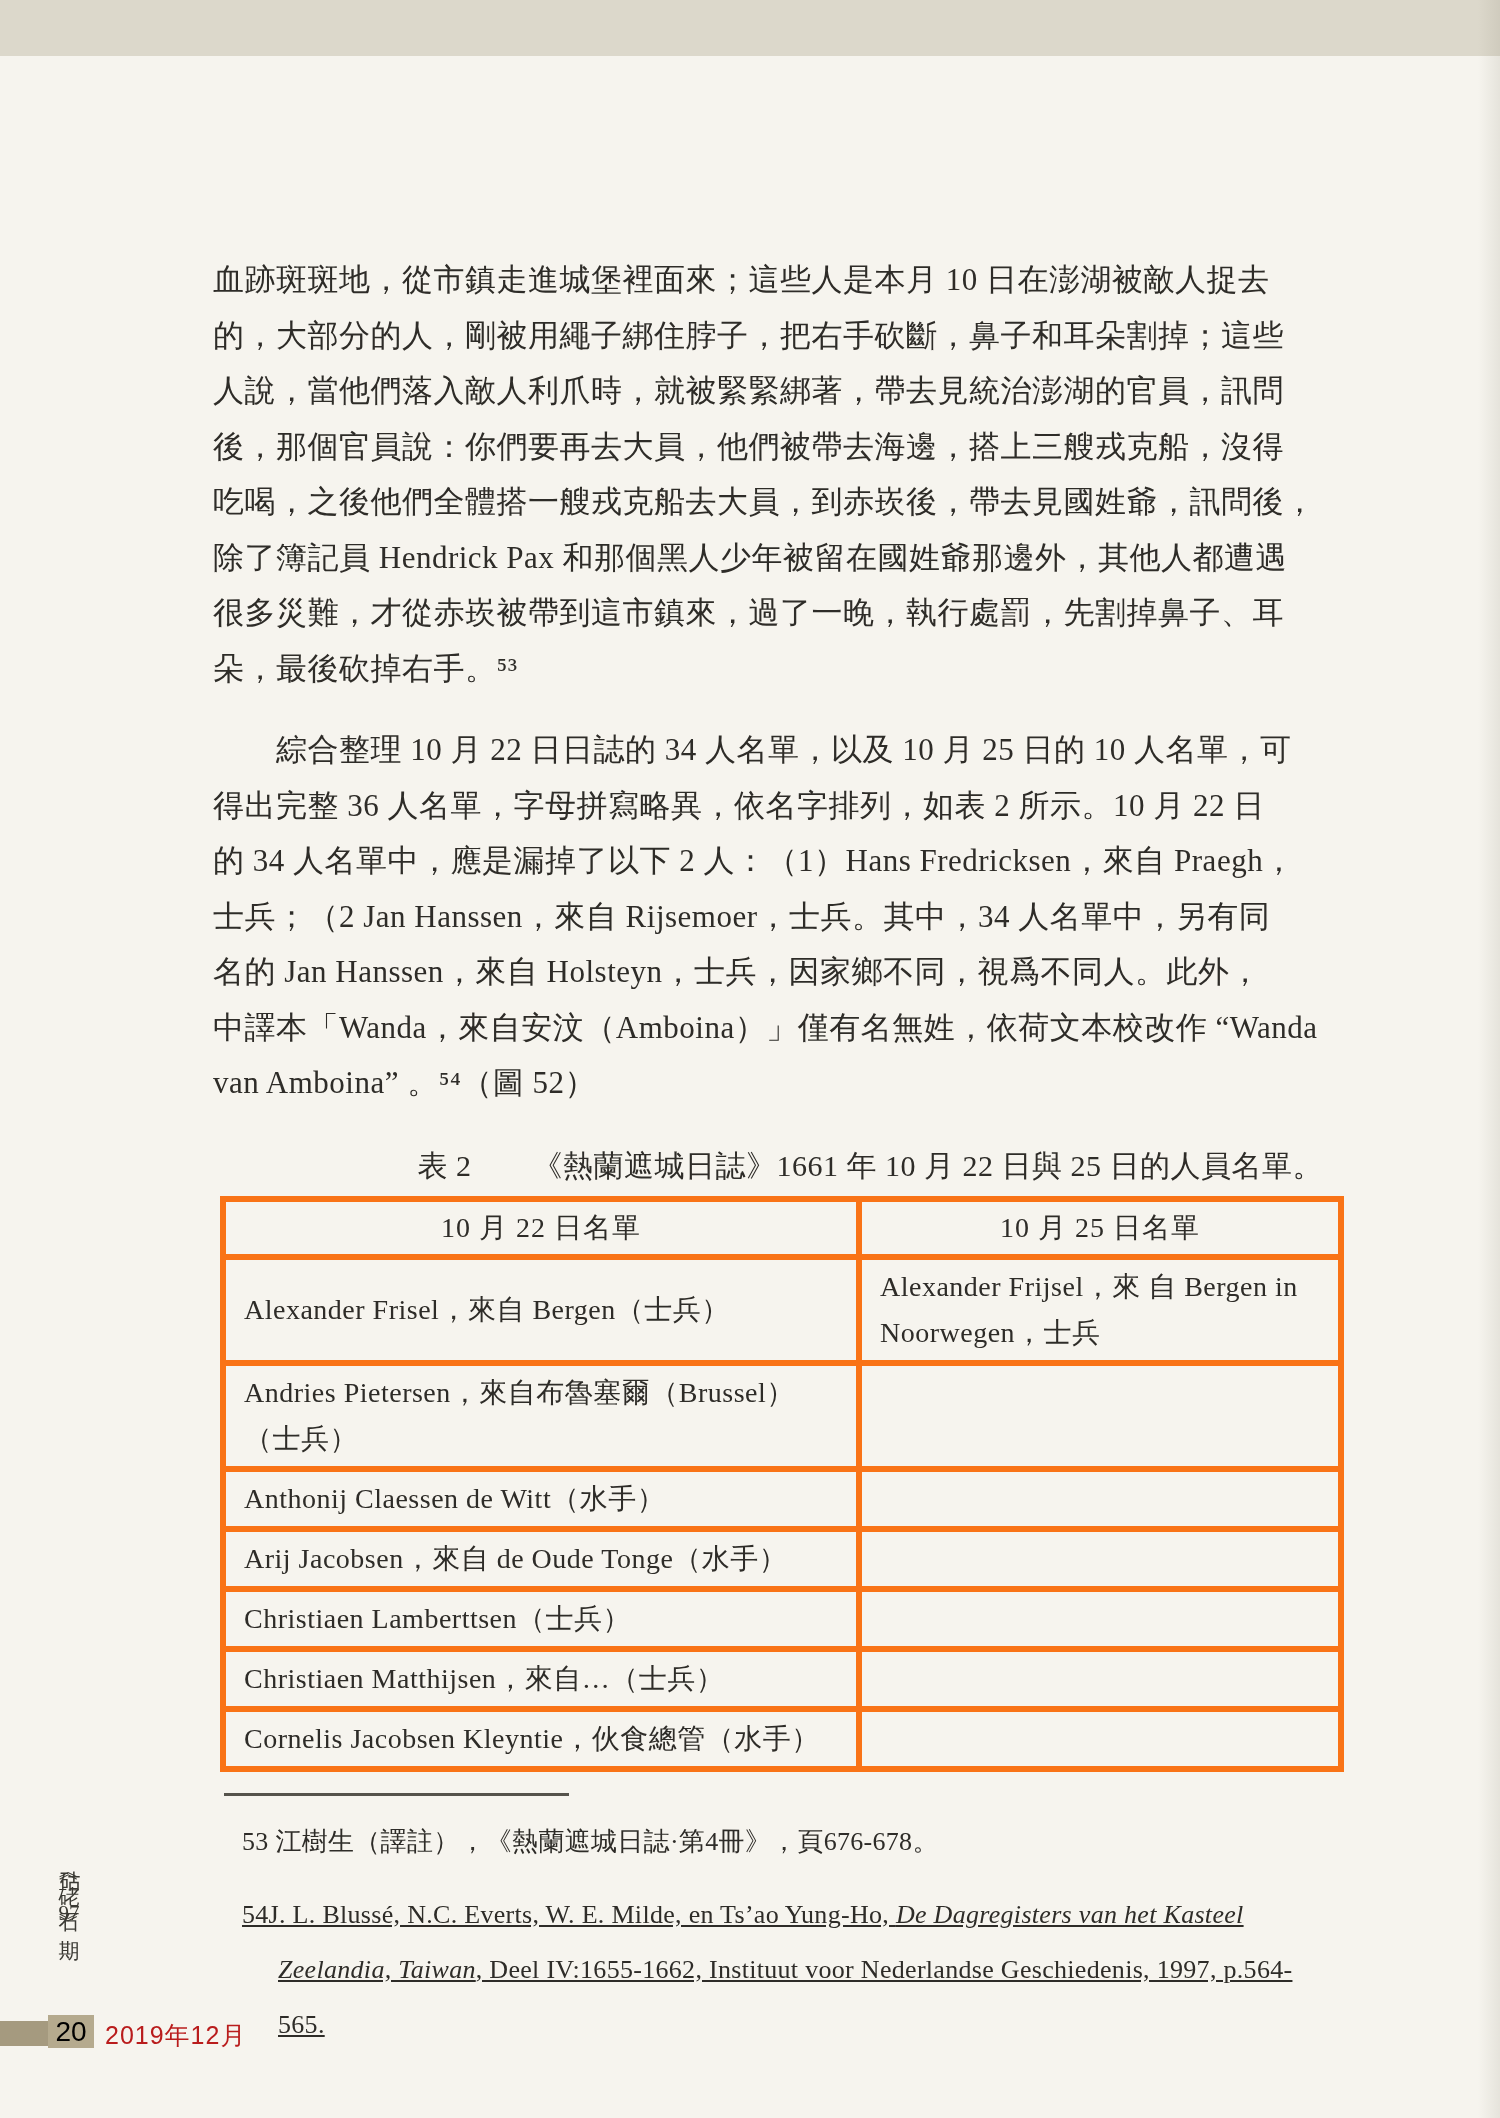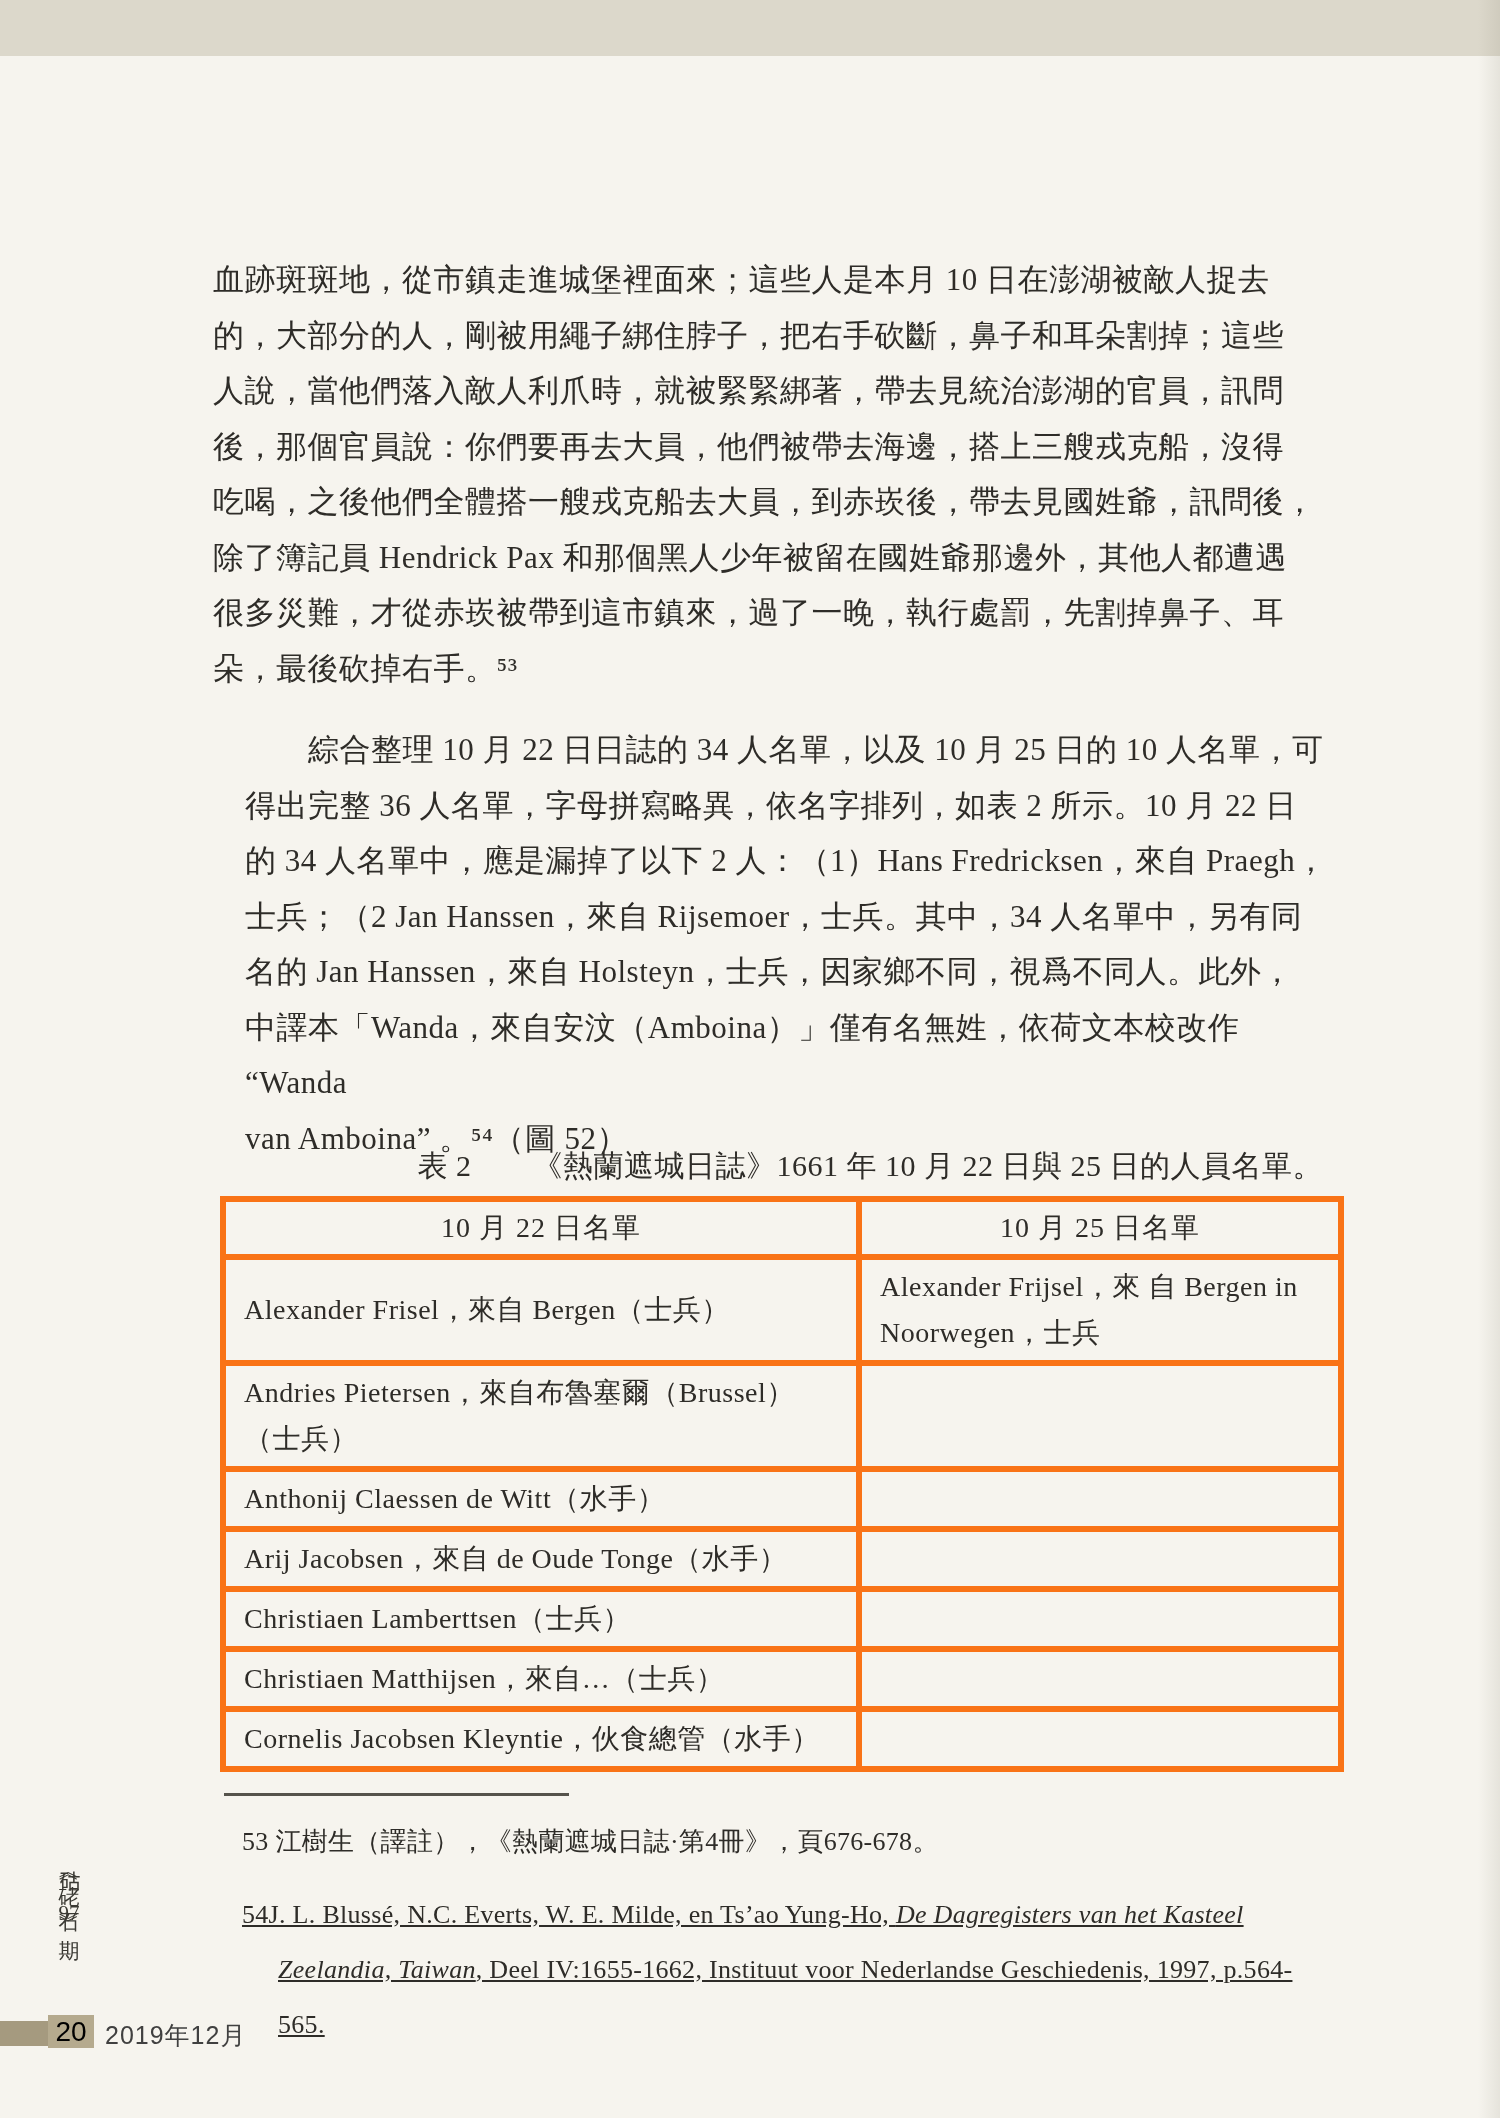--- a/index.html
+++ b/index.html
@@ -24,21 +24,21 @@
   .article {
     position: absolute; left: 213px; top: 252px; width: 1136px;
   }
   .para {
     font-size: 31px;
     line-height: 55.5px;
     letter-spacing: 0.5px;
     white-space: pre-line;
     text-align: left;
   }
-  .para + .para { margin-top: 26px; margin-left: 32px; }
+  .para + .para { margin-top: 26px; }
 
   .table-caption {
     position: absolute; left: 213px; top: 1146px; width: 1136px;
     font-size: 30px; letter-spacing: 0.5px;
     text-align: right;
     transform: translateX(-26px);
   }
   table.roster {
     position: absolute; left: 220px; top: 1196px;
     width: 1124px;
@@ -105,21 +105,21 @@
   .page-num {
     position: absolute; left: 48px; top: 2015px;
     width: 46px; height: 33px;
     font-family: "Liberation Sans", "DejaVu Sans", sans-serif;
     font-size: 28px; color: #000000;
     display: flex; align-items: center; justify-content: center;
   }
   .footer-date {
     position: absolute; left: 105px; top: 2019px;
     font-family: "Liberation Sans", "DejaVu Sans", sans-serif;
-    font-size: 25px; color: #404040;
+    font-size: 25px; color: #b91c1c;
     letter-spacing: 1px;
   }
 </style>
 </head>
 <body style="background: rgb(246, 244, 238);">
 
 <div class="top-band" style="background: rgb(220, 216, 203);"></div>
 
 <div class="article">
   <div class="para">血跡斑斑地，從市鎮走進城堡裡面來；這些人是本月 10 日在澎湖被敵人捉去

